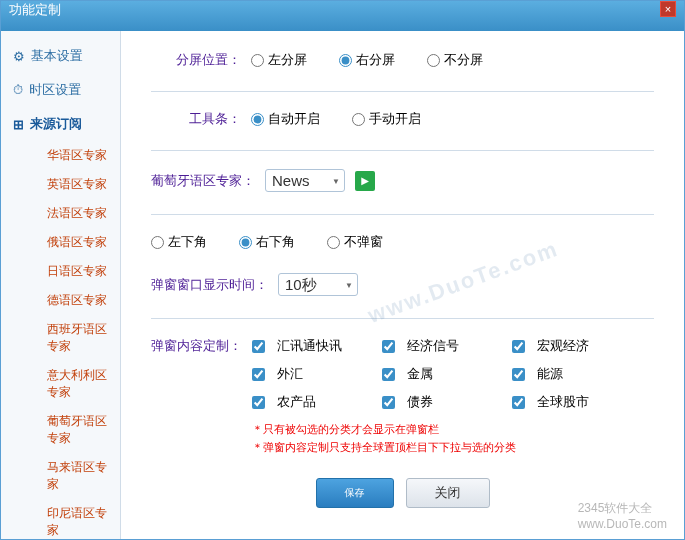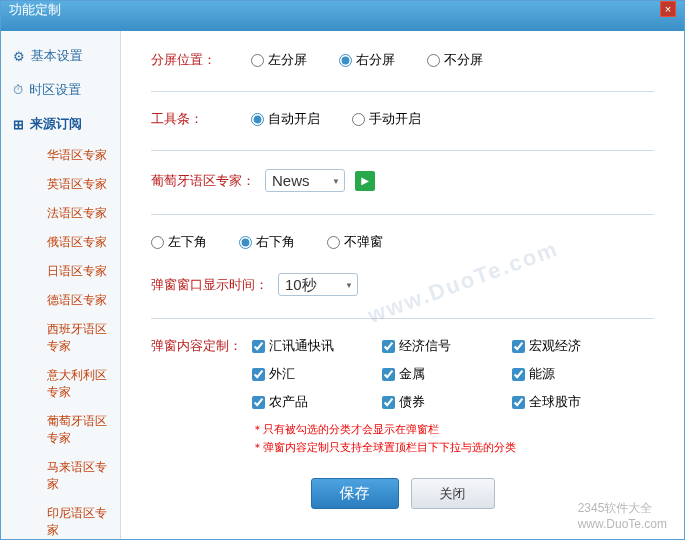--- a/index.html
+++ b/index.html
@@ -83,23 +83,23 @@
     }
 
     .setting-row {
       display: flex;
       align-items: center;
       margin-bottom: 22px;
       gap: 10px;
     }
 
     .setting-label {
-      color: #b91c1c;
+      color: #4c1d95;
       min-width: 90px;
-      text-align: left;
+      text-align: right;
       flex-shrink: 0;
     }
 
     .radio-group {
       display: flex;
       gap: 32px;
     }
 
     .radio-item {
       display: flex;
@@ -167,21 +167,21 @@
     .checkbox-row {
       display: flex;
       width: 100%;
       margin-bottom: 10px;
       align-items: center;
     }
 
     .checkbox-item {
       display: flex;
       align-items: center;
-      gap: 4px;
+      gap: 12px;
       width: 130px;
       cursor: pointer;
     }
 
     .checkbox-item input[type="checkbox"] { accent-color: #3a8fc7; cursor: pointer; }
 
     .note-text {
       font-size: 11px;
       color: #e00;
       margin-top: 4px;
@@ -195,21 +195,21 @@
       margin-top: 16px;
     }
 
     .btn-save {
       background: linear-gradient(to bottom, #4da3e0, #2a7dbf);
       color: #fff;
       border: 1px solid #2271aa;
       padding: 5px 28px;
       border-radius: 3px;
       cursor: pointer;
-      font-size: 15px;
+      font-size: 10px;
     }
 
     .btn-close {
       background: linear-gradient(to bottom, #f5f7fa, #dde3ea);
       color: #333;
       border: 1px solid #b0bcc8;
       padding: 5px 28px;
       border-radius: 3px;
       cursor: pointer;
       font-size: 13px;

